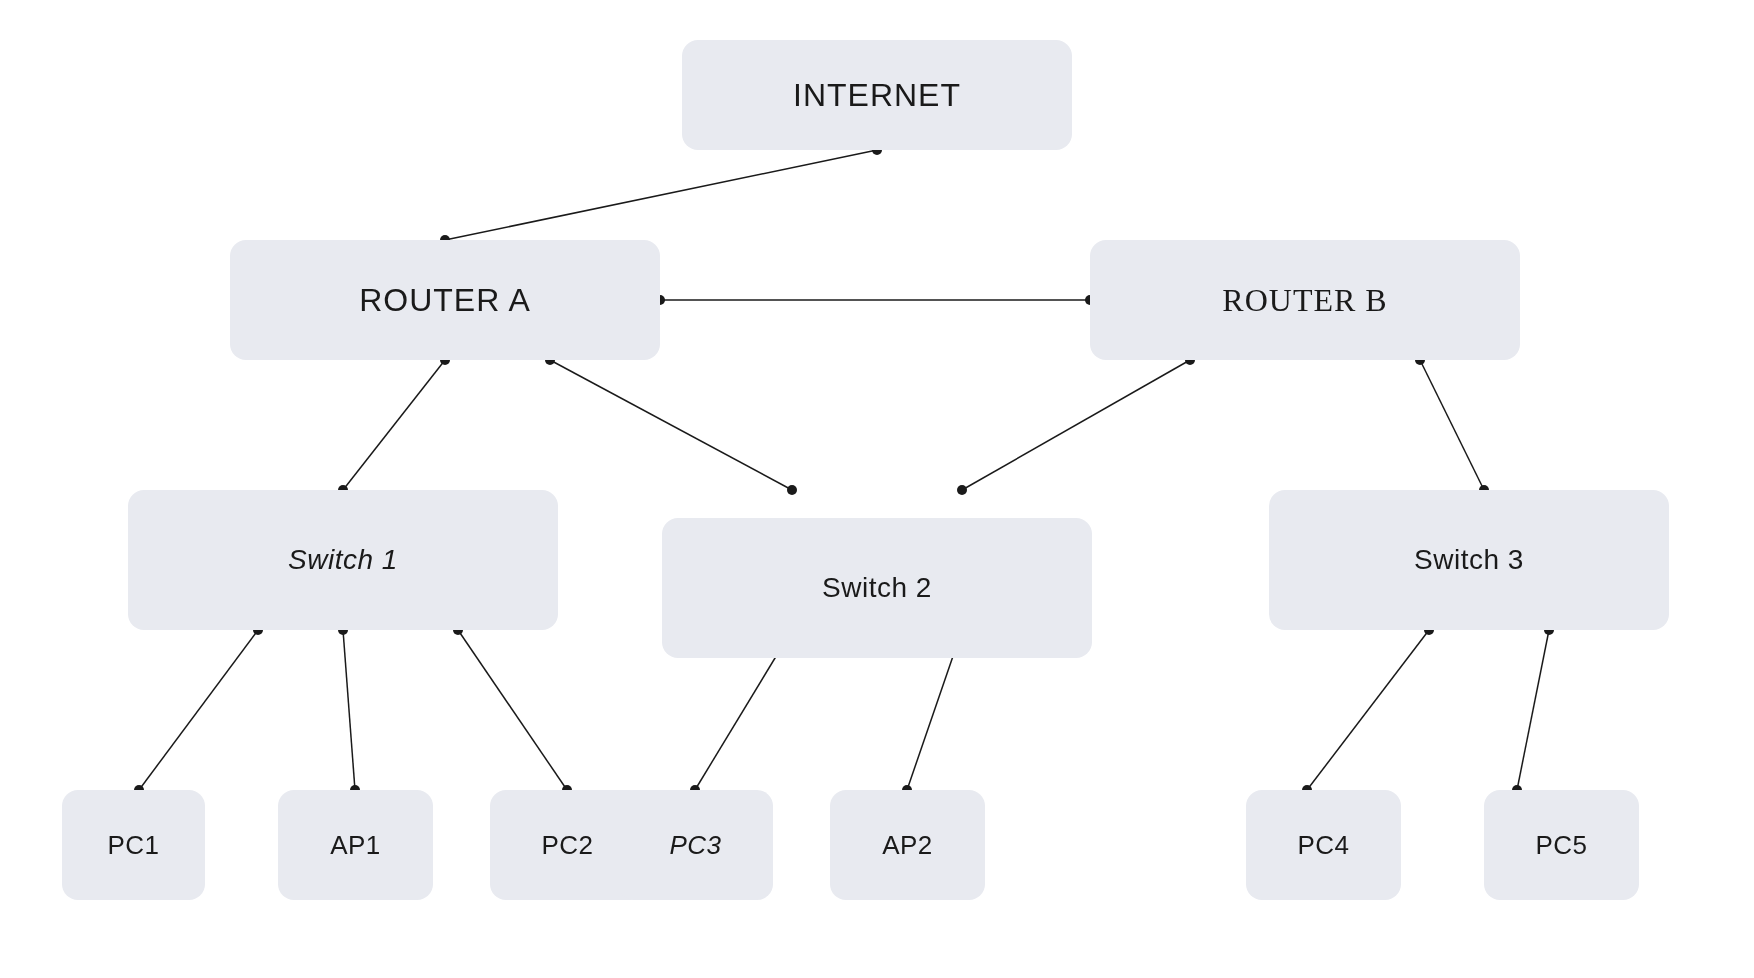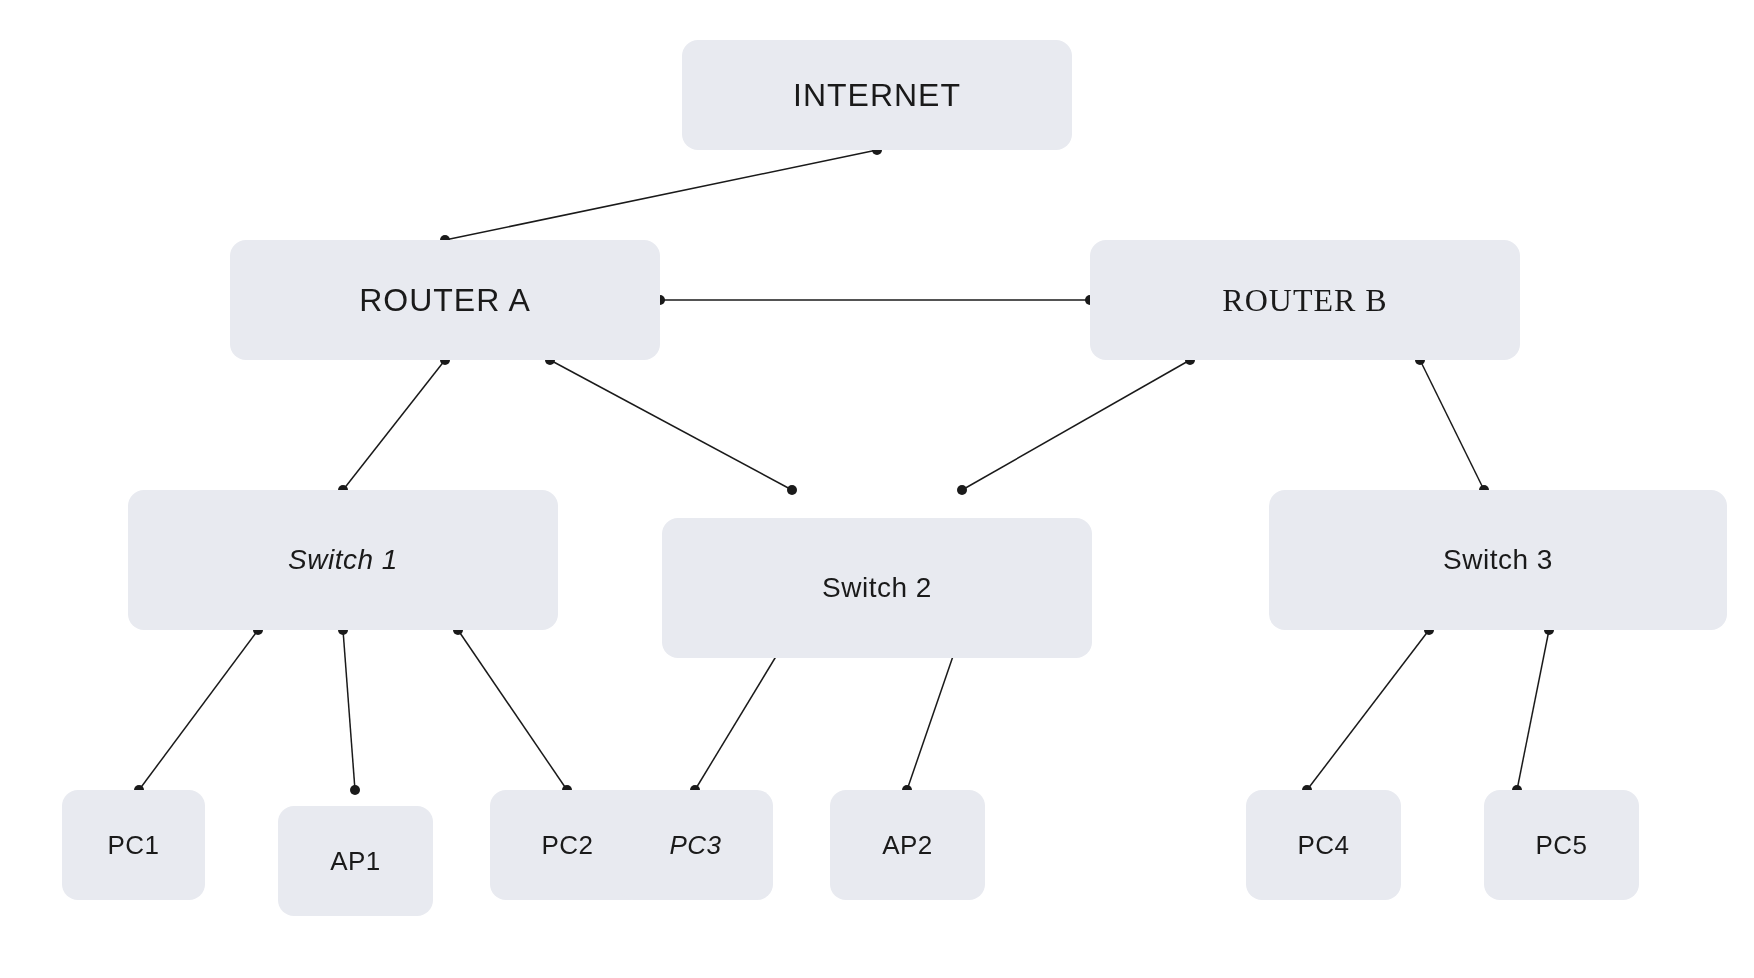--- a/index.html
+++ b/index.html
@@ -68,40 +68,39 @@
       top: 490px;
       font-style: italic;
     }
     .node-switch2 {
       width: 430px;
       height: 140px;
       left: 662px;
       top: 518px;
     }
     .node-switch3 {
-      width: 458px;
+      width: 400px;
       height: 140px;
       left: 1269px;
       top: 490px;
       text-align: center;
     }
     .node-pc1 {
       width: 143px;
       height: 110px;
       left: 62px;
       top: 790px;
       font-size: 26px;
     }
     .node-ap1 {
       width: 155px;
       height: 110px;
       left: 278px;
       top: 790px;
       font-size: 26px;
-      margin-top: 16px;
     }
     .node-pc2 {
       width: 155px;
       height: 110px;
       left: 490px;
       top: 790px;
       font-size: 26px;
     }
     .node-pc3 {
       width: 155px;

